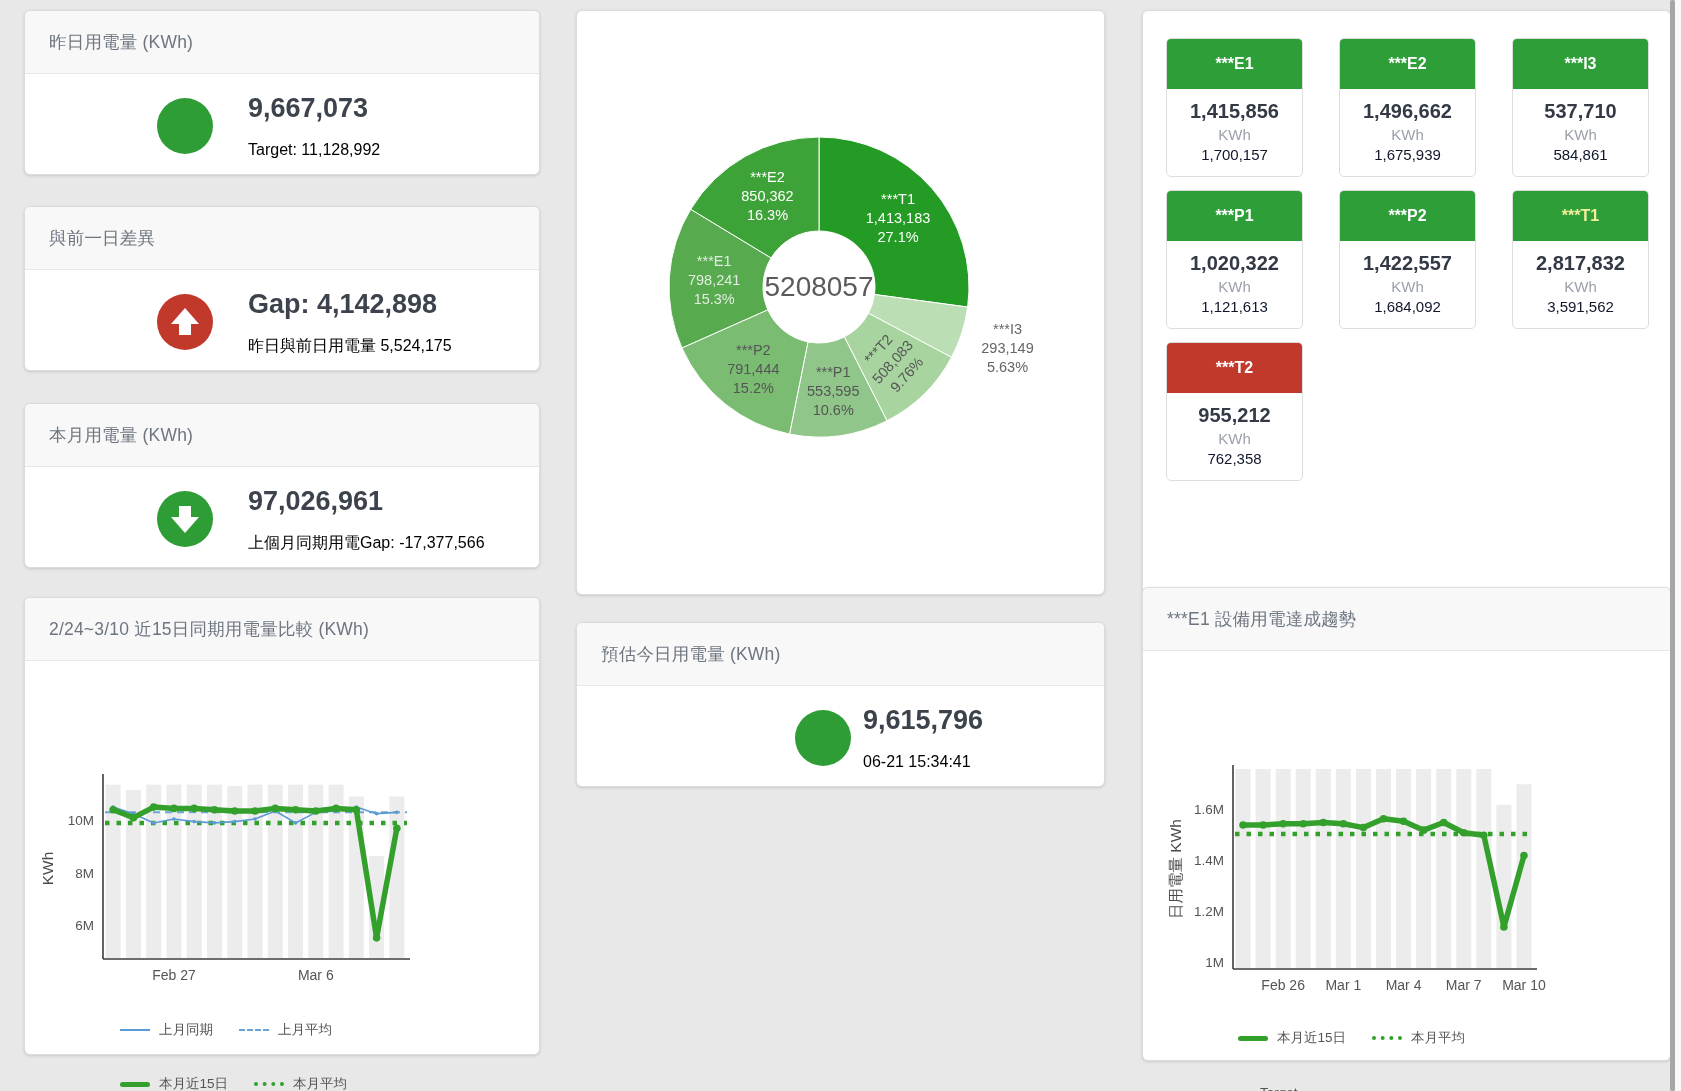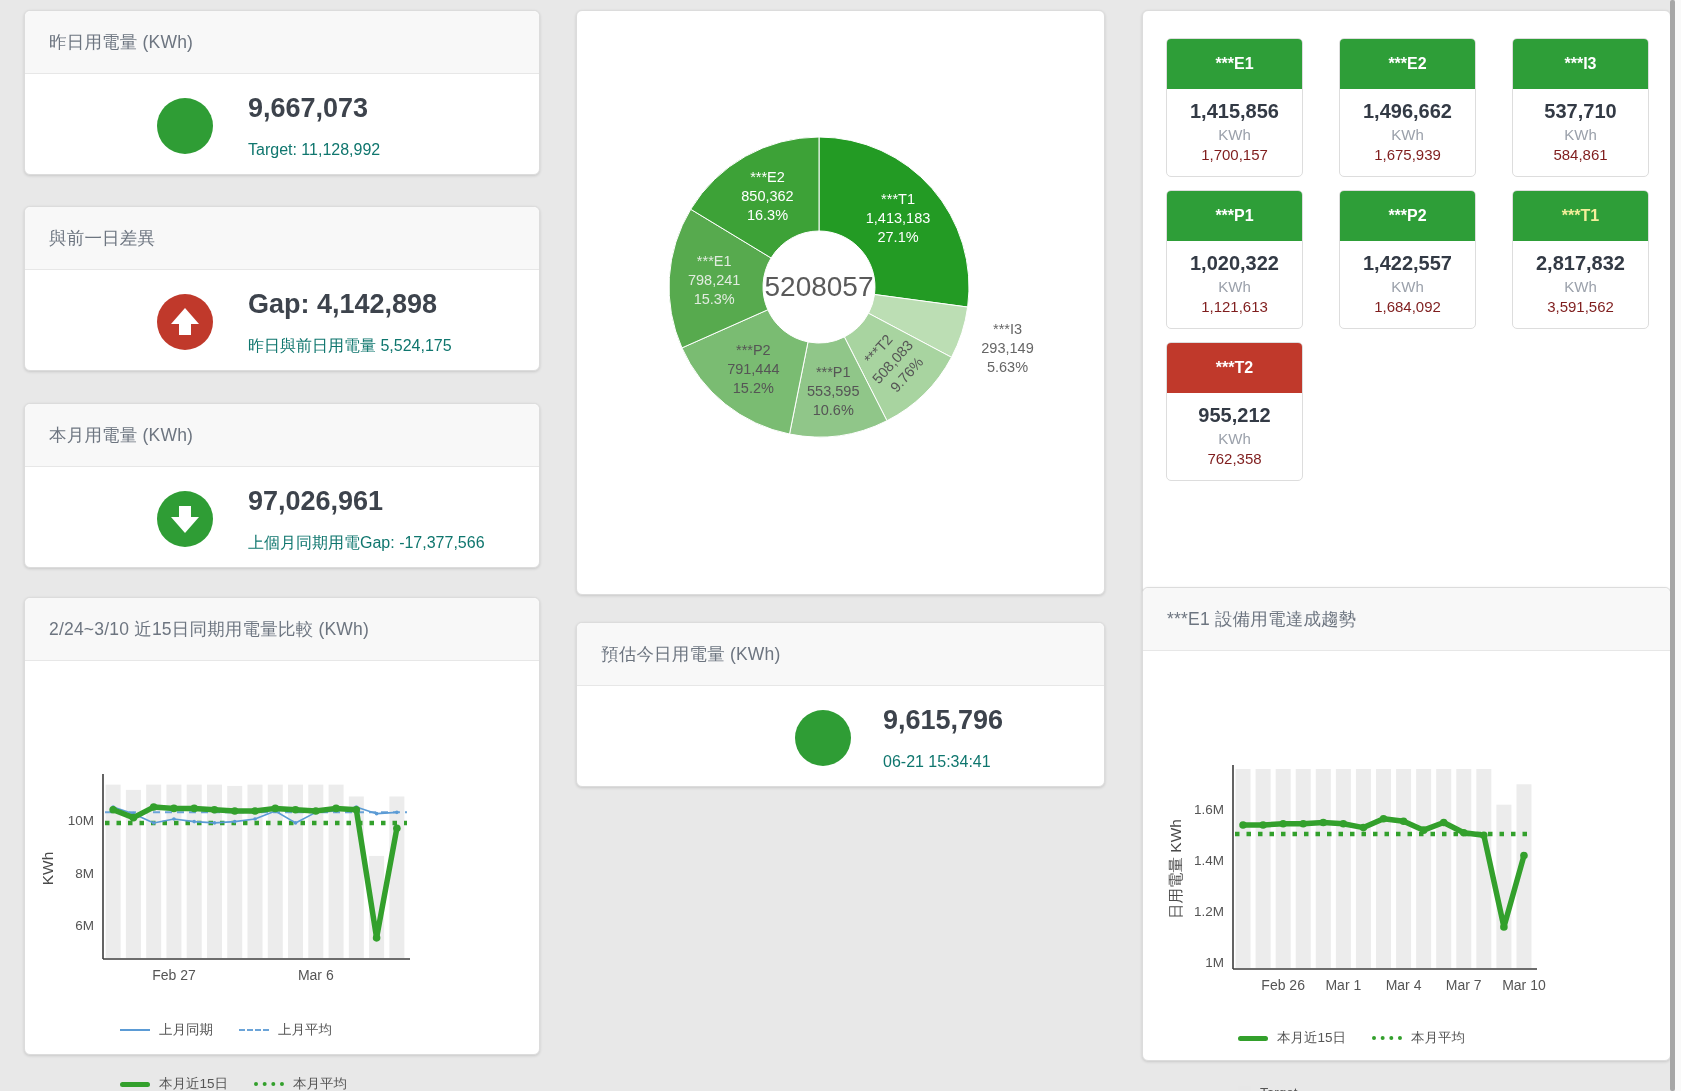--- a/index.html
+++ b/index.html
@@ -17,43 +17,43 @@
     background:#f8f8f8;border-bottom:1px solid #e7e7e7;border-radius:6px 6px 0 0;
     padding:19px 24px;font-size:17.5px;font-weight:400;color:#6d7580;letter-spacing:.2px;
   }
   .card-body{position:relative;}
 
   
   .kpi{display:flex;align-items:center;height:104px;}
   .kpi .circ{width:56px;height:56px;border-radius:50%;flex:none;display:flex;align-items:center;justify-content:center;}
   .kpi-text{line-height:1.25;}
   .kpi-num{font-size:27px;font-weight:700;color:#3d434c;}
-  .kpi-sub{font-size:16px;color:#0f766e;margin-top:15px;}
+  .kpi-sub{font-size:16px;color:#000000;margin-top:15px;}
 
   
   #card-yesterday{left:24px;top:10px;width:514px;height:163px;}
   #card-daygap   {left:24px;top:206px;width:514px;height:163px;}
   #card-month    {left:24px;top:403px;width:514px;height:163px;}
   #card-compare  {left:24px;top:597px;width:514px;height:456px;}
   #card-realtime {left:576px;top:10px;width:527px;height:583px;}
   #card-estimate {left:576px;top:622px;width:527px;height:163px;}
   #card-lights   {left:1142px;top:10px;width:527px;height:582px;}
   #card-e1trend  {left:1142px;top:587px;width:527px;height:472px;}
 
   #card-yesterday .kpi,#card-daygap .kpi,#card-month .kpi{padding-left:132px;gap:35px;}
-  #card-estimate .kpi{padding-left:218px;gap:32px;}
+  #card-estimate .kpi{padding-left:218px;gap:12px;}
 
   
   .tiles{display:grid;grid-template-columns:repeat(3,137px);column-gap:36px;row-gap:13px;padding:27px 23px;}
   .tile{border:1px solid #ddd;border-radius:5px;overflow:hidden;text-align:center;background:#fff;}
   .tile-header{padding:16px 4px;font-size:16px;font-weight:700;}
   .tile-body{padding:11px 4px 13px;}
   .tile-value{font-size:20px;font-weight:700;color:#333a45;}
   .tile-unit{font-size:15px;color:#9ba1ab;margin-top:3px;}
-  .tile-target{font-size:15px;color:#7f1d1d;margin-top:3px;}
+  .tile-target{font-size:15px;color:#0f172a;margin-top:3px;}
 
   
   .legend{margin-left:95px;margin-top:4px;}
   .legend-row{display:flex;align-items:center;gap:26px;height:22px;margin-top:32px;}
   .legend-item{display:flex;align-items:center;gap:9px;font-size:13.5px;color:#555;}
   .sw{display:inline-block;width:30px;height:0;}
   .sw-bar{width:13px;height:13px;}
   svg text{font-family:"Liberation Sans","DejaVu Sans",sans-serif;}
 
   .right-white-strip{position:absolute;left:1675px;top:0;width:6px;height:1091px;background:#f9f9f9;}

